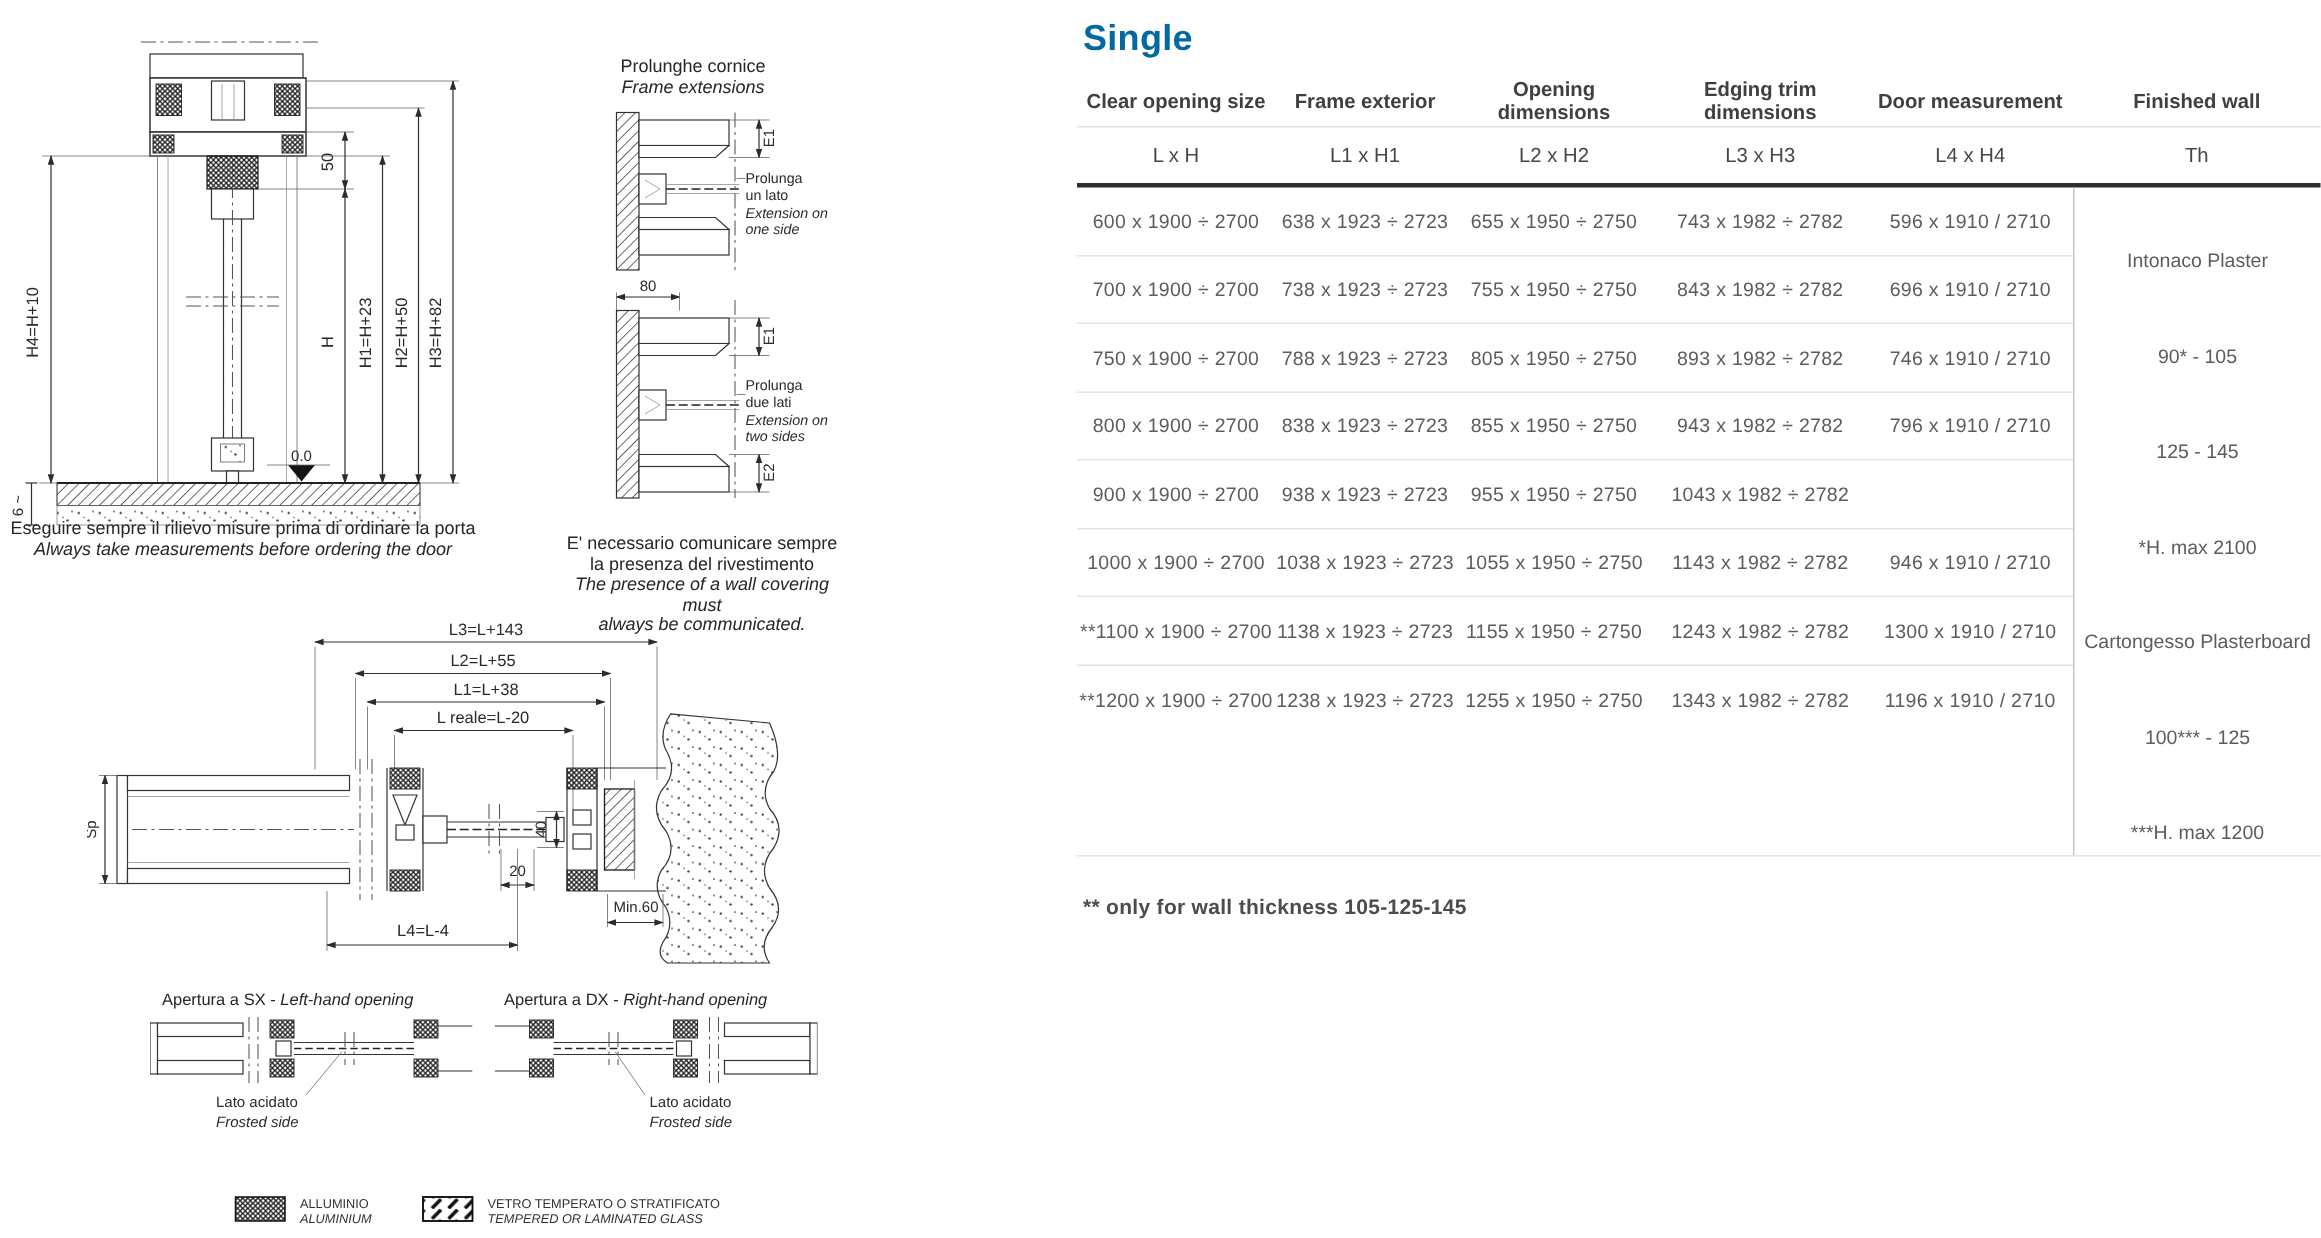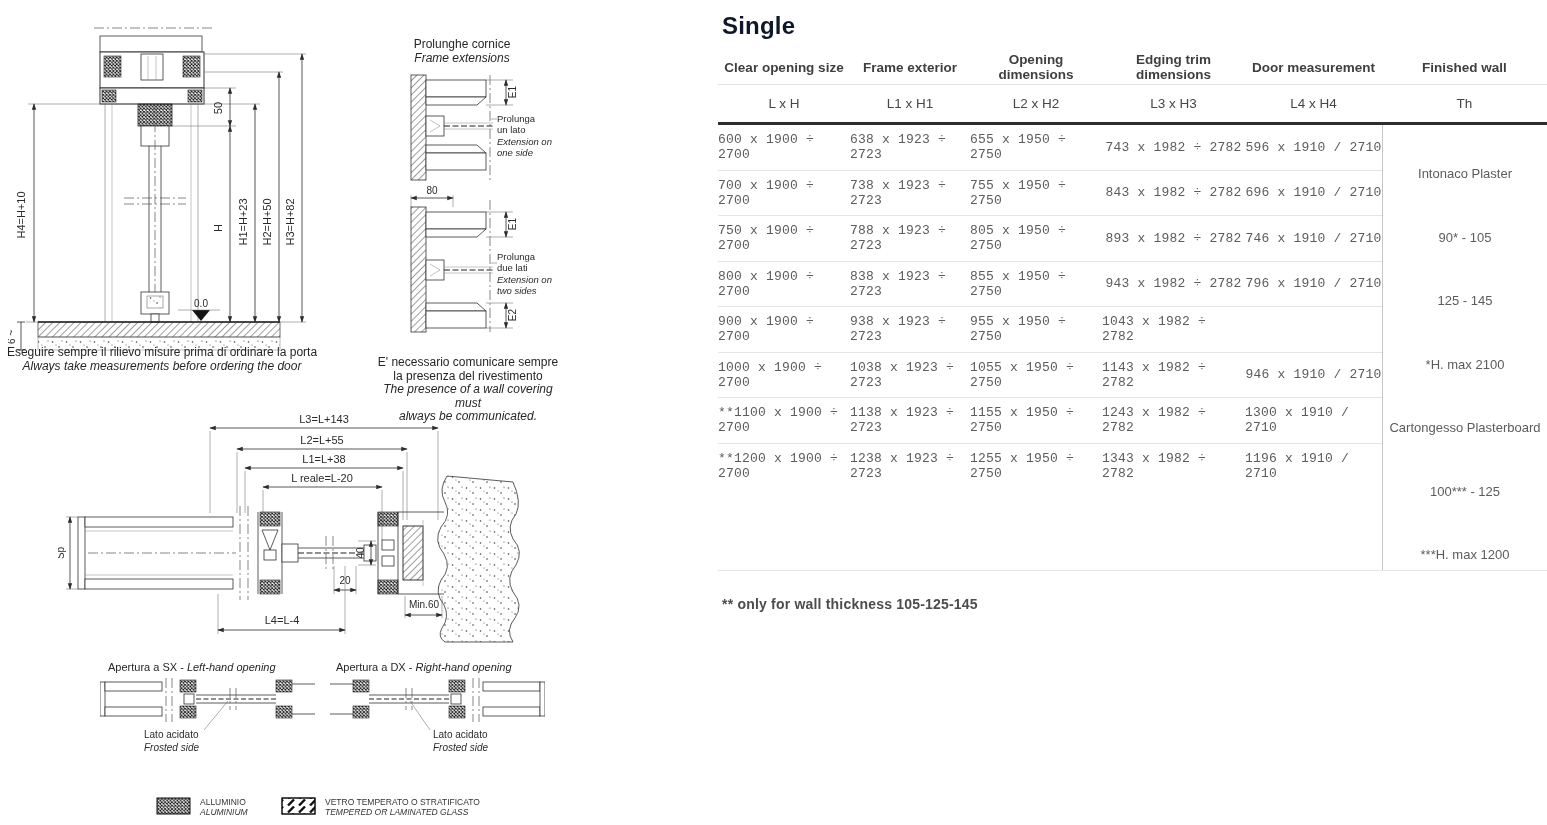--- a/index.html
+++ b/index.html
@@ -17,23 +17,23 @@
   .ext{stroke:#6b6b6b;stroke-width:.55;fill:none;}
   .ol{stroke:#333;stroke-width:1;fill:#fff;}
   .ol2{stroke:#333;stroke-width:.8;fill:#fff;}
   .thin{stroke:#888;stroke-width:.5;fill:none;}
   .cl{stroke:#555;stroke-width:.7;fill:none;stroke-dasharray:10 3 2 3;}
   .note{font-size:12px;line-height:13.5px;text-align:center;color:#262626;}
   .op-title{font-size:11px;color:#262626;}
 
   
   .spec{position:absolute;left:718px;top:12px;width:829px;}
-  .spec h1{margin:0 0 10px 4px;font-size:24px;font-weight:700;color:#0f172a;letter-spacing:.2px;}
+  .spec h1{margin:0 0 10px 4px;font-size:24px;font-weight:700;color:#0369a1;letter-spacing:.2px;}
   .hrow,.trow{display:grid;grid-template-columns:132px 120px 132px 143px 137px 165px;}
-  .trow{grid-template-columns:132px 120px 132px 143px 137px;font-family:Liberation Mono, monospace;}
+  .trow{grid-template-columns:132px 120px 132px 143px 137px;}
   .hrow .hc{display:flex;align-items:center;justify-content:center;text-align:center;}
   .r1{height:34px;border-bottom:1px solid #e3e3e3;font-size:13.5px;font-weight:700;color:#3f3f3f;}
   .r2{height:37px;border-bottom:3px solid #2d2d2d;font-size:13.5px;font-weight:500;color:#474747;}
   .tbody{display:flex;border-bottom:1px solid #e4e4e4;}
   .tleft{width:664px;}
   .trow{height:45.5px;box-sizing:border-box;}
   .trow:not(:last-child){border-bottom:1px solid #e4e4e4;}
   .trow .tc{display:flex;align-items:center;justify-content:center;
             font-size:13px;color:#5c5c5c;letter-spacing:.2px;}
   .tright{flex:1;border-left:1px solid #c6c6c6;display:flex;flex-direction:column;

